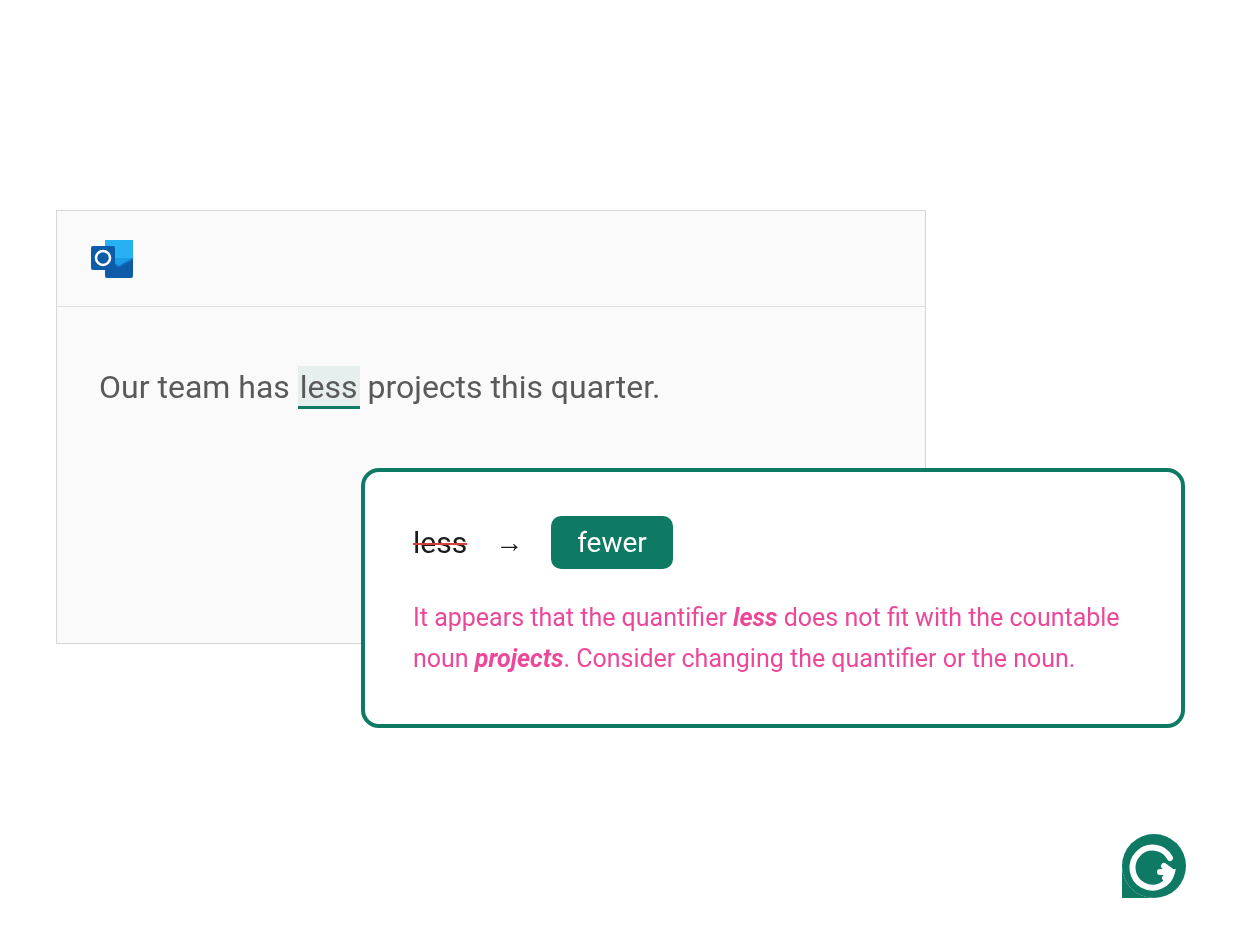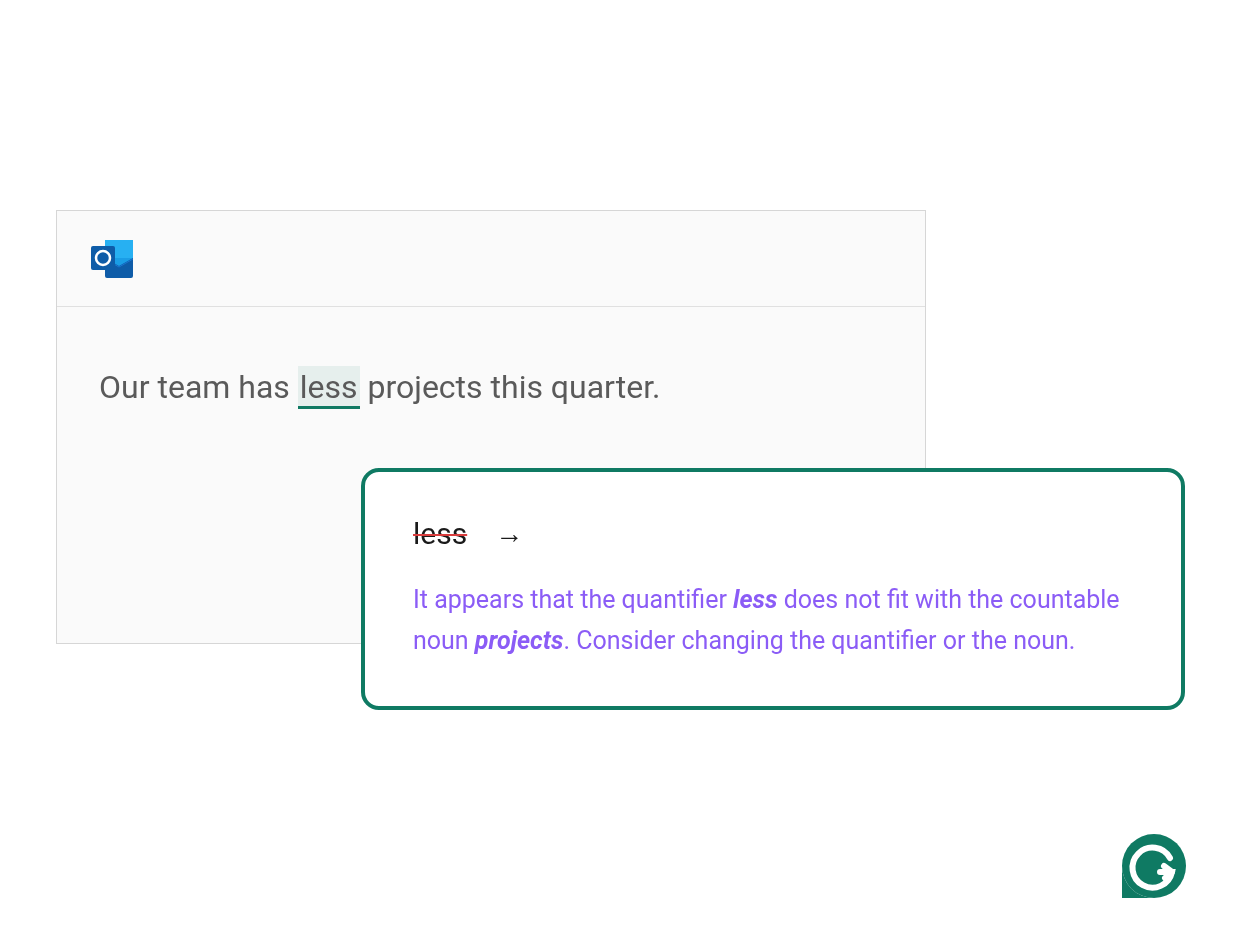--- a/index.html
+++ b/index.html
@@ -79,21 +79,21 @@
     .replacement-chip {
       background: #0f7a63;
       color: #ffffff;
       font-size: 28px;
       padding: 10px 26px;
       border-radius: 10px;
       display: inline-block;
     }
     .explanation {
       font-size: 25px;
-      color: #8b5cf6;
+      color: #ec4899;
       line-height: 1.65;
     }
     .explanation .em {
       font-style: italic;
       font-weight: 700;
     }
     .grammarly-badge {
       position: absolute;
       top: 832px;
       left: 1120px;
@@ -119,20 +119,21 @@
   </div>
   <div class="editor-body">
     <span>Our team has </span><span class="highlighted-word">less</span><span> projects this quarter.</span>
   </div>
 </div>
 
 <div class="suggestion-card">
   <div class="suggestion-row">
     <span class="original-word">less</span>
     <span class="arrow">→</span>
+    <span class="replacement-chip">fewer</span>
   </div>
   <div class="explanation">
     <span>It appears that the quantifier </span><span class="em">less</span><span> does not fit with the countable noun </span><span class="em">projects</span><span>. Consider changing the quantifier or the noun.</span>
   </div>
 </div>
 
 <div class="grammarly-badge">
   <svg width="68" height="68" viewBox="0 0 68 68">
     <path d="M 34 2 A 32 32 0 1 1 2 34 L 2 66 L 34 66 A 32 32 0 0 0 34 2 Z" fill="#0f7a63"></path>
     <circle cx="34" cy="34" r="32" fill="#0f7a63"></circle>

